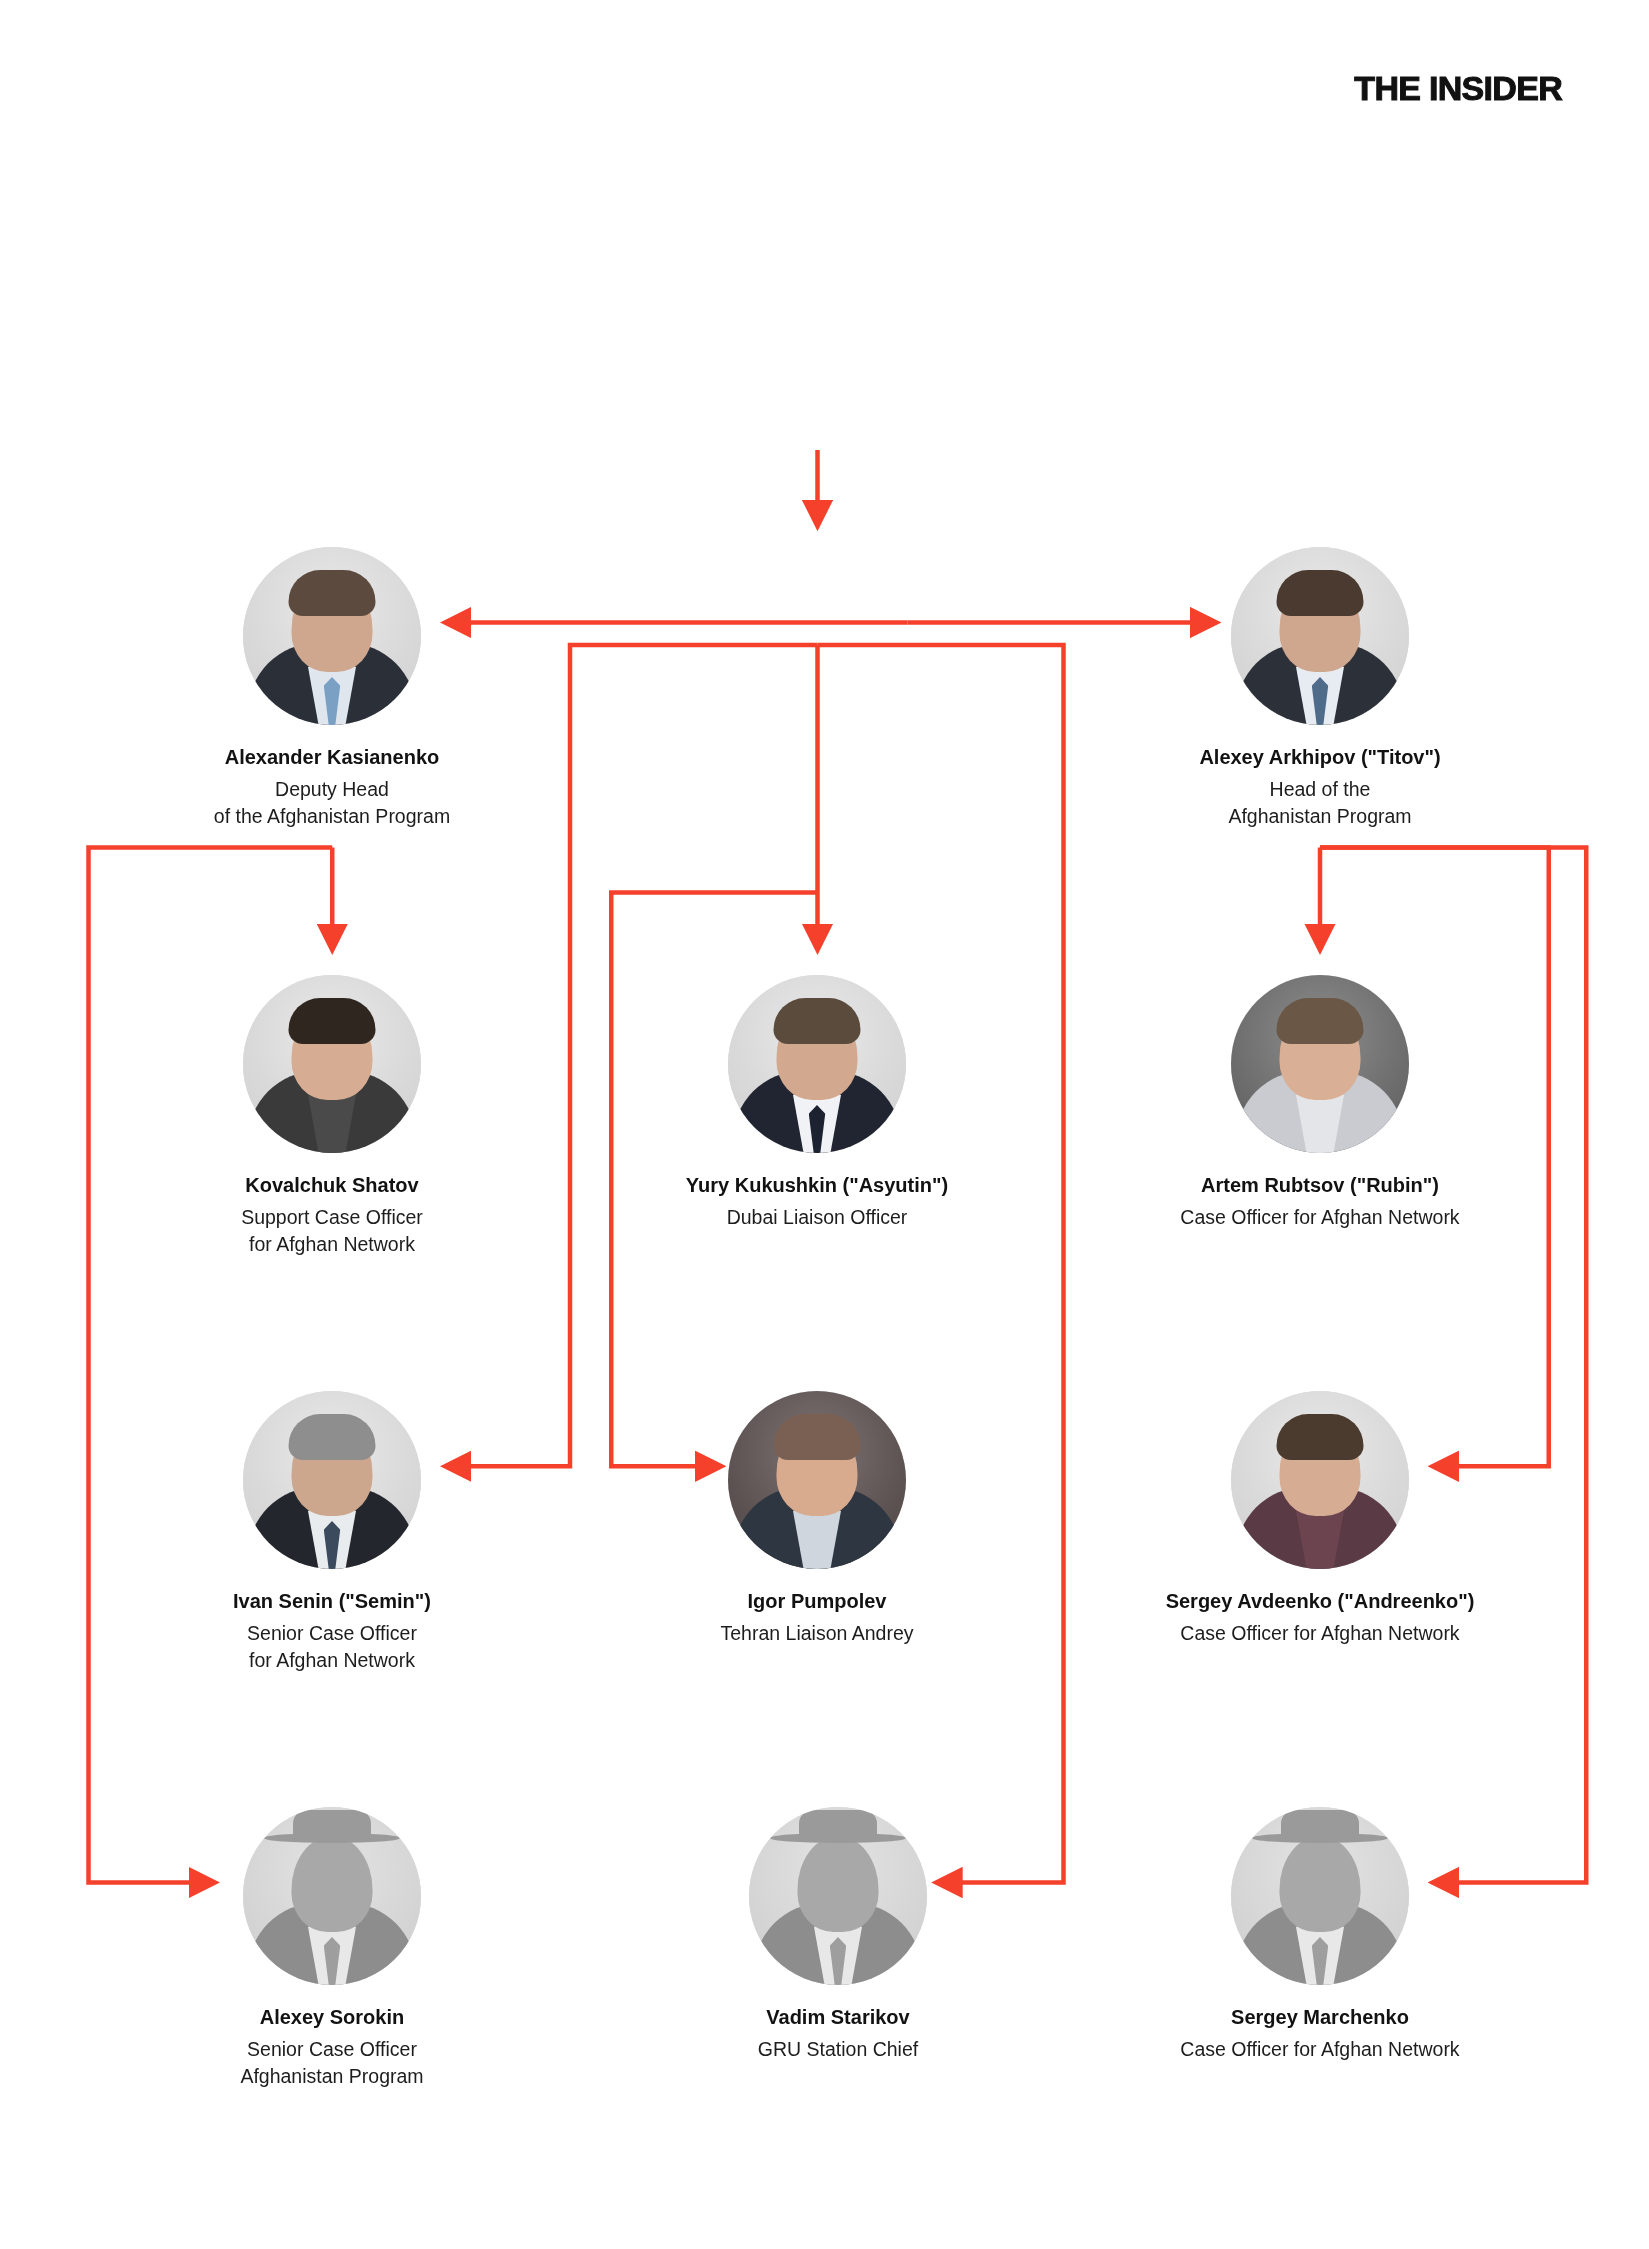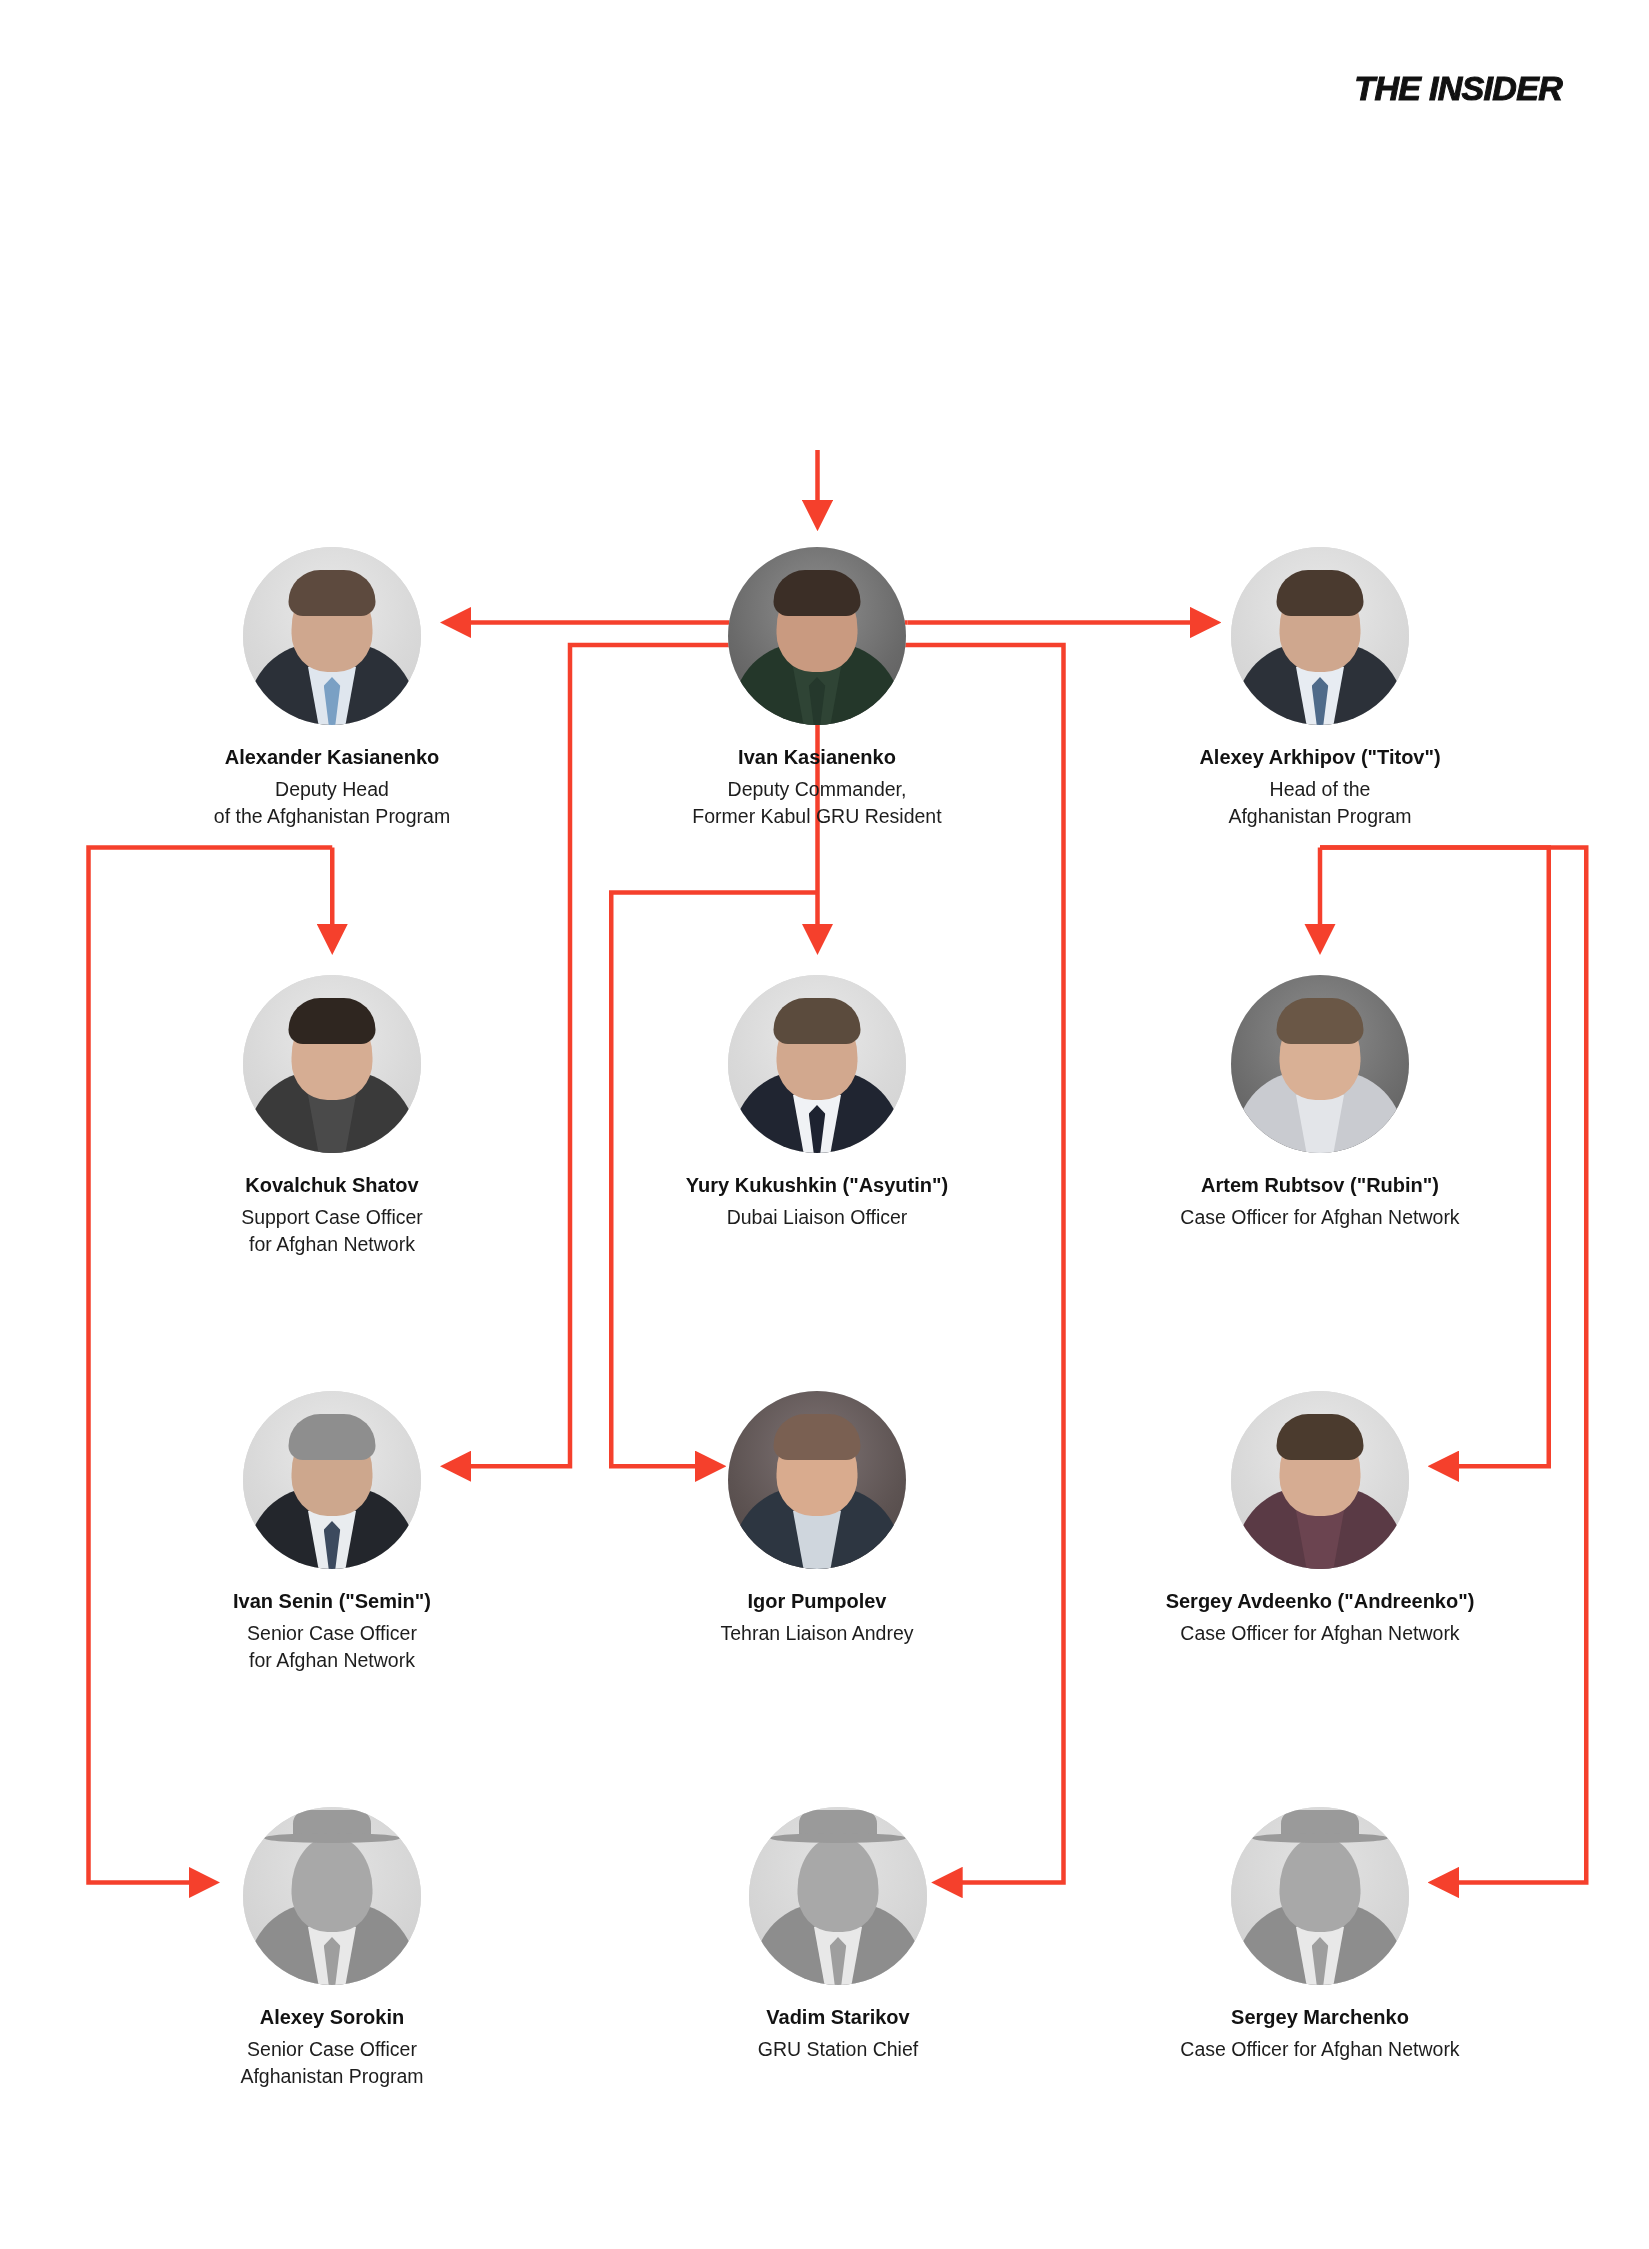--- a/index.html
+++ b/index.html
@@ -25,21 +25,20 @@
     position: absolute;
     right: 88px;
     top: 69px;
     font-family: "Liberation Sans", sans-serif;
     font-weight: bold;
     font-size: 34px;
     letter-spacing: -0.7px;
     color: #111111;
     -webkit-text-stroke: 1px #111111;
     white-space: nowrap;
-    font-style: italic;
   }
   svg.connectors {
     position: absolute;
     left: 0; top: 0;
     width: 1650px;
     height: 2250px;
     pointer-events: none;
   }
   .node {
     position: absolute;
@@ -193,33 +192,20 @@
       <div class="ph-shirt" style="background:#dfe6ee;"></div>
       <div class="ph-tie" style="background:#7aa0c4;"></div>
       <div class="ph-head" style="background:#cfa78e;"></div>
       <div class="ph-hair" style="background:#5d4a3e;"></div>
     </div>
     <div class="name">Alexander Kasianenko</div>
     <div class="role">Deputy Head
 of the Afghanistan Program</div>
   </div>
 
-  <div class="node" style="left:817px; top:547px;">
-    <div class="portrait">
-      <div class="bg" style="background:radial-gradient(circle at 50% 34%, #8f8f8f 0%, #6a6a6a 60%, #575757 100%);"></div>
-      <div class="ph-body" style="background:#24372a;"></div>
-      <div class="ph-shirt" style="background:#2f4435;"></div>
-      <div class="ph-tie" style="background:#25382c;"></div>
-      <div class="ph-head" style="background:#c99a80;"></div>
-      <div class="ph-hair" style="background:#3b2e26;"></div>
-    </div>
-    <div class="name">Ivan Kasianenko</div>
-    <div class="role">Deputy Commander,
-Former Kabul GRU Resident</div>
-  </div>
 
   <div class="node" style="left:1320px; top:547px;">
     <div class="portrait">
       <div class="bg"></div>
       <div class="ph-body" style="background:#2c3139;"></div>
       <div class="ph-shirt" style="background:#e7ecf2;"></div>
       <div class="ph-tie" style="background:#4f6b8a;"></div>
       <div class="ph-head" style="background:#cfa78e;"></div>
       <div class="ph-hair" style="background:#4a3a2f;"></div>
     </div>

